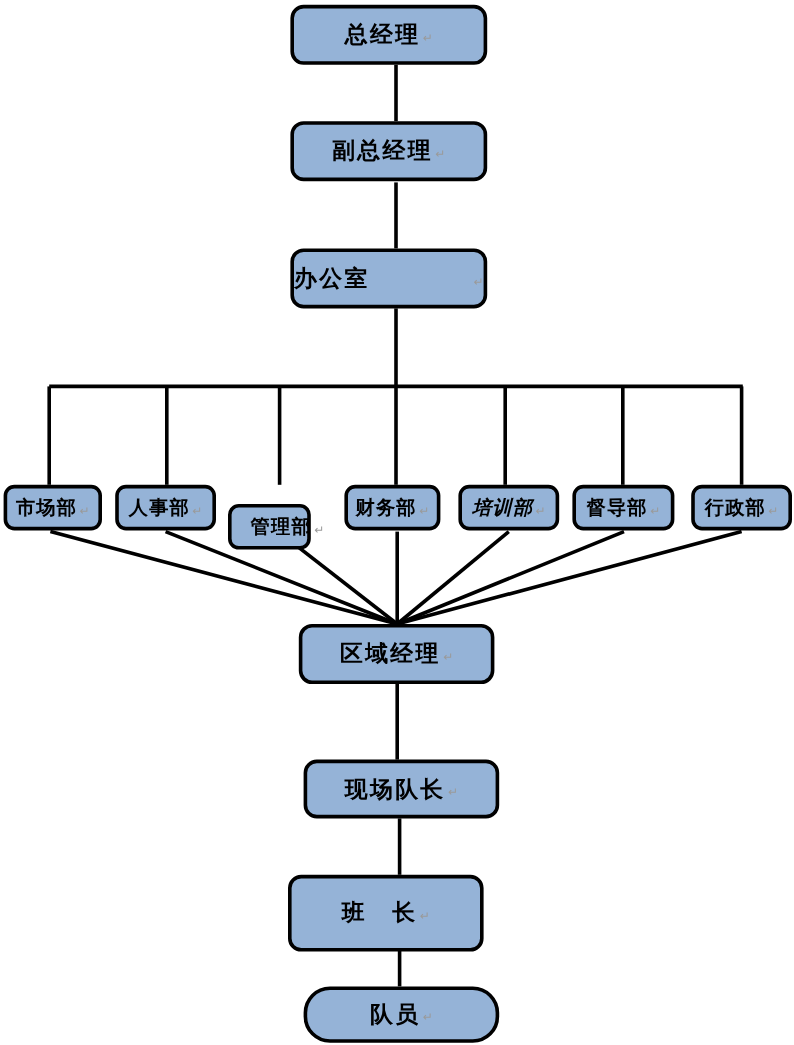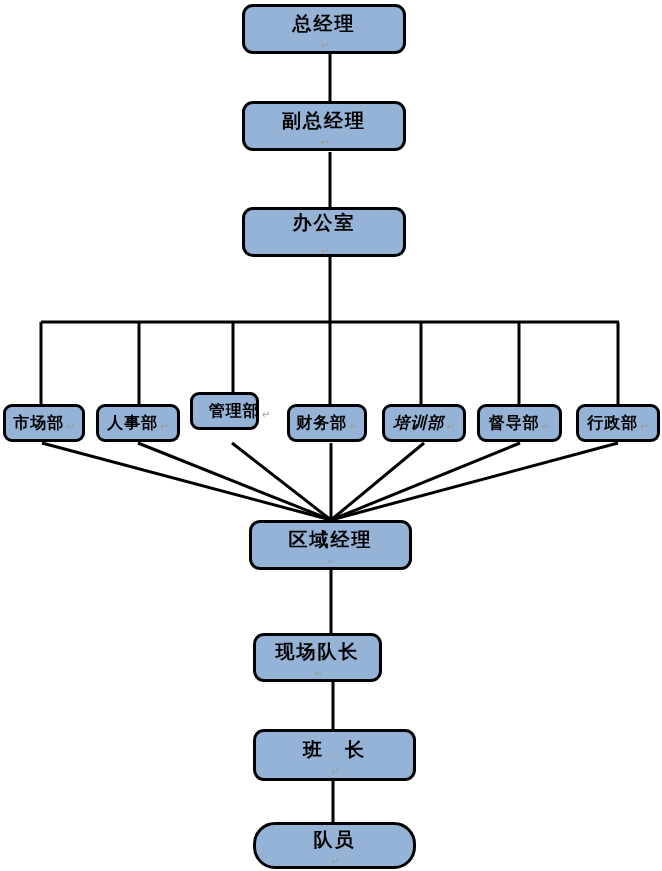--- a/index.html
+++ b/index.html
@@ -35,21 +35,20 @@
     z-index: 1;
     color: #000000;
     font-weight: bold;
     letter-spacing: 2px;
     white-space: pre;
   }
   .node.big {
     width: 164px;
     height: 50px;
     font-size: 19px;
-    flex-direction: column;
   }
   .node.small {
     height: 38px;
     font-size: 16px;
     border-radius: 9px;
     letter-spacing: 1px;
   }
   .pmark {
     font-size: 10px;
     color: #9a9a9a;
@@ -57,27 +56,27 @@
     margin-left: 2px;
     letter-spacing: 0;
     align-self: center;
     transform: translateY(3px);
   }
   
   #n-gm      { left: 242px; top:   4px; }
   #n-dgm     { left: 242px; top: 101px; }
   #n-office  { left: 242px; top: 207px; justify-content: space-between; }
   #n-region  { left: 249px; top: 520px; width: 163px; }
-  #n-site    { left: 253px; top: 633px; width: 129px; height: 49px; justify-content: center; }
-  #n-squad   { left: 253px; top: 729px; width: 163px; height: 52px; }
+  #n-site    { left: 253px; top: 633px; width: 163px; height: 49px; justify-content: center; }
+  #n-squad   { left: 240px; top: 729px; width: 163px; height: 64px; }
   #n-member  { left: 253px; top: 822px; width: 163px; height: 47px; border-radius: 22px; }
   
   #n-d0 { left:   3px; top: 404px; width: 82px; justify-content: center; }
   #n-d1 { left:  96px; top: 404px; width: 84px; }
-  #n-d2 { left: 190px; top: 392px; width: 69px; padding-left: 30px; }
+  #n-d2 { left: 190px; top: 420px; width: 69px; padding-left: 30px; }
   #n-d3 { left: 287px; top: 404px; width: 80px; }
   #n-d4 { left: 382px; top: 404px; width: 84px; font-style: italic; }
   #n-d5 { left: 477px; top: 404px; width: 85px; }
   #n-d6 { left: 576px; top: 404px; width: 84px; }
 </style>
 </head>
 <body>
 
 <div id="canvas">
 

